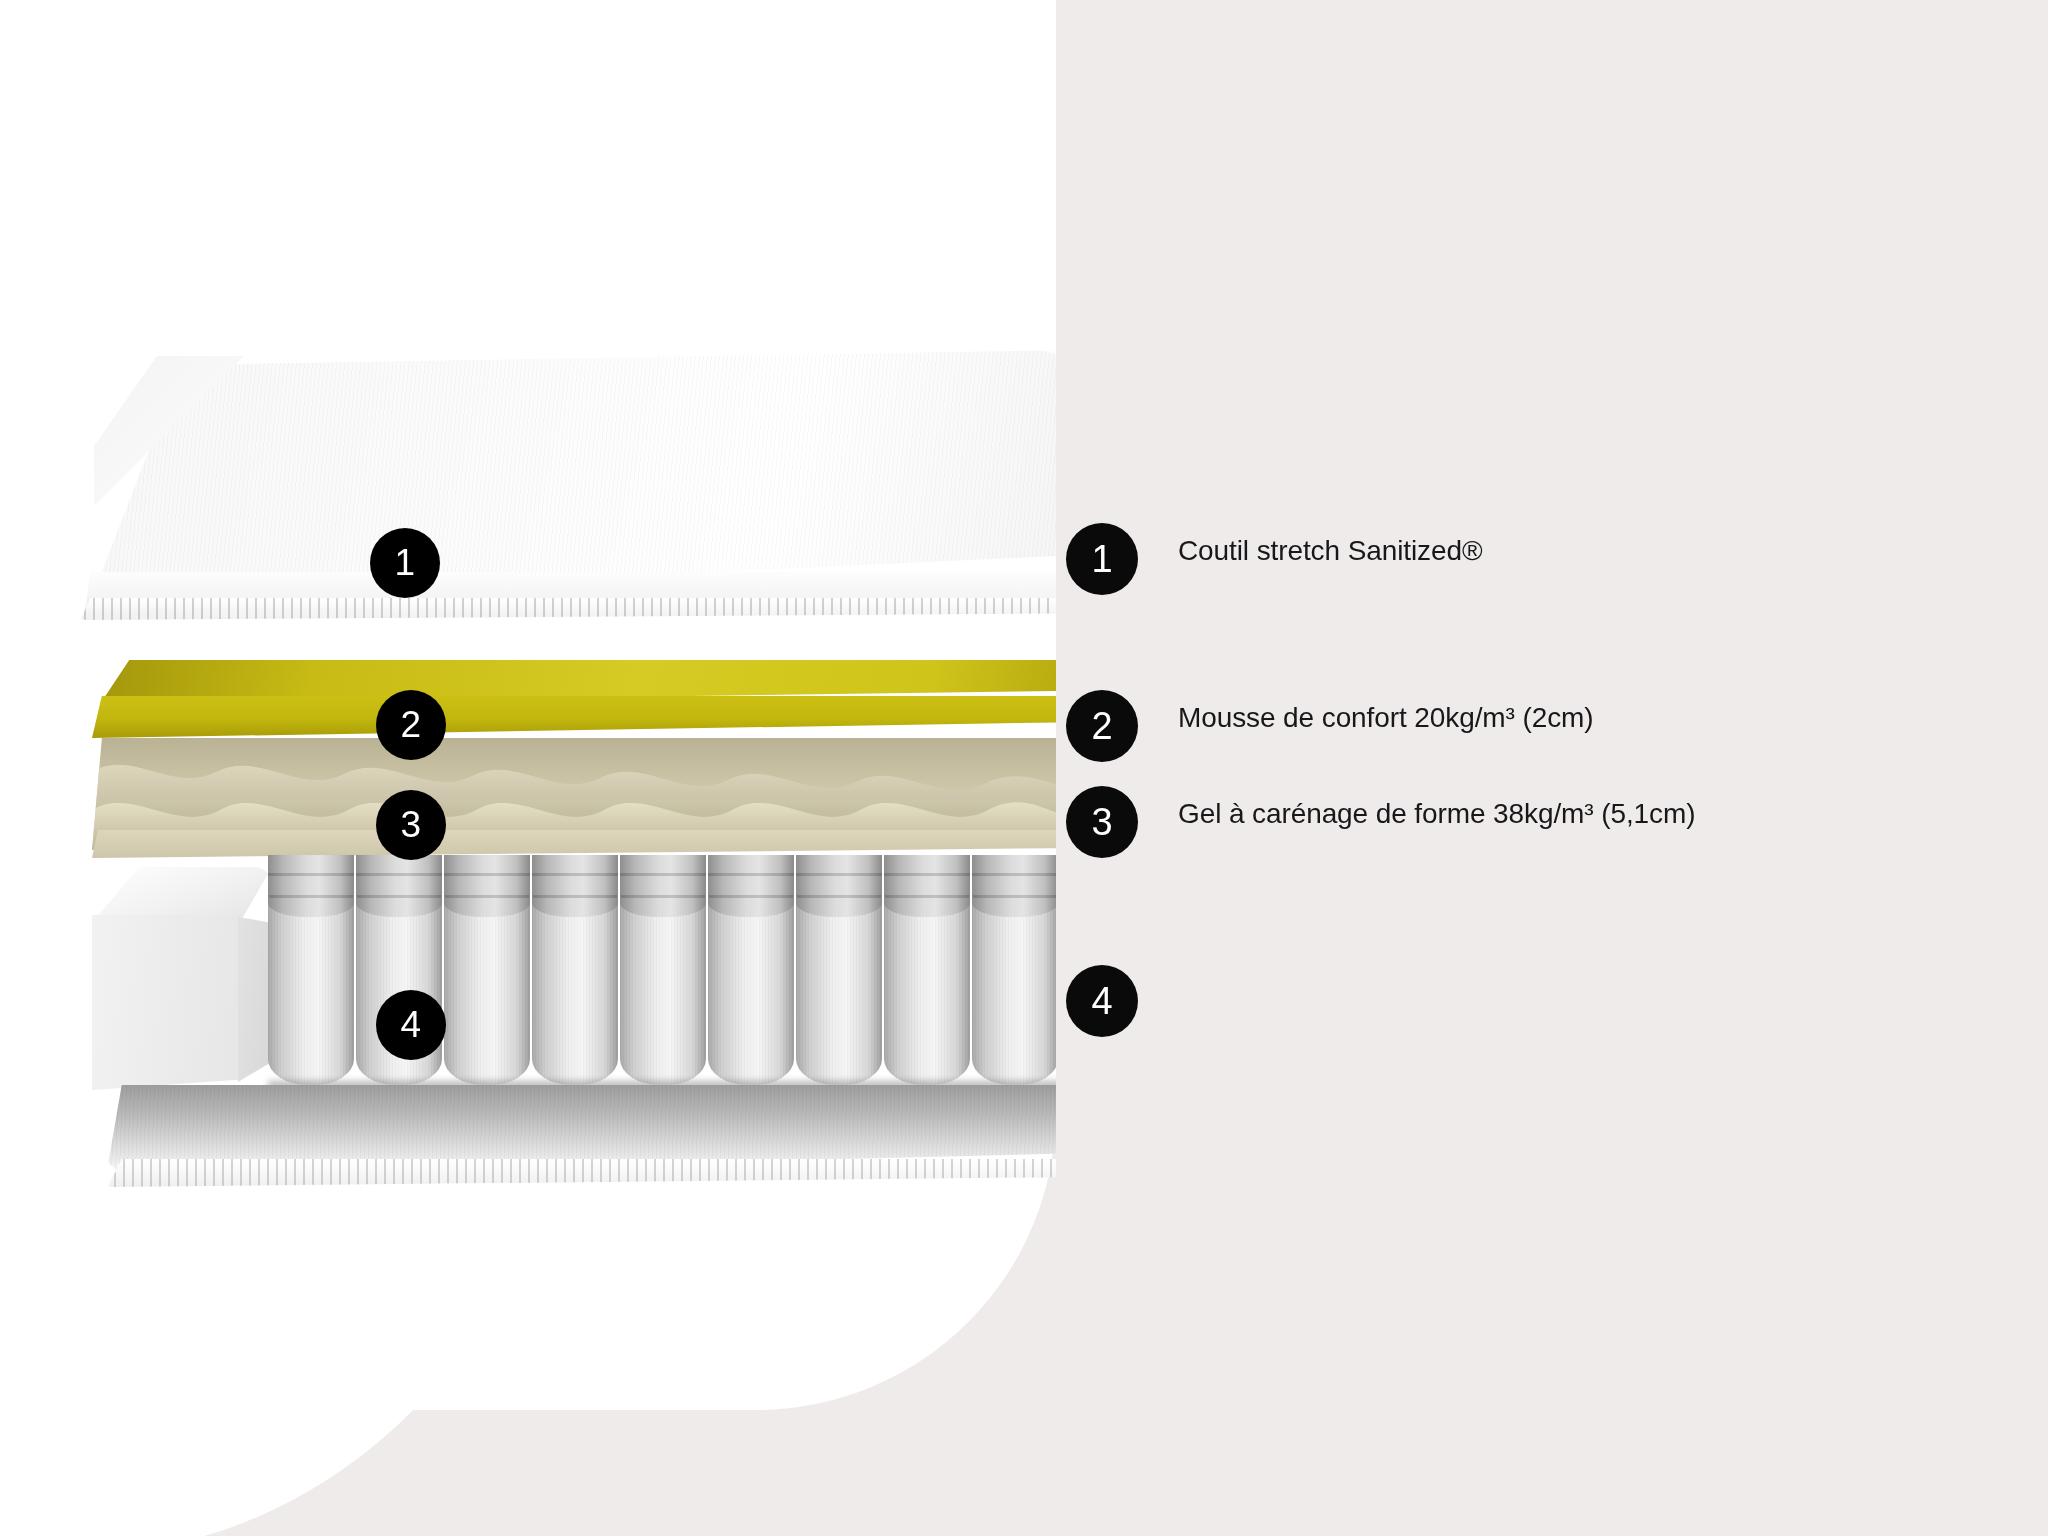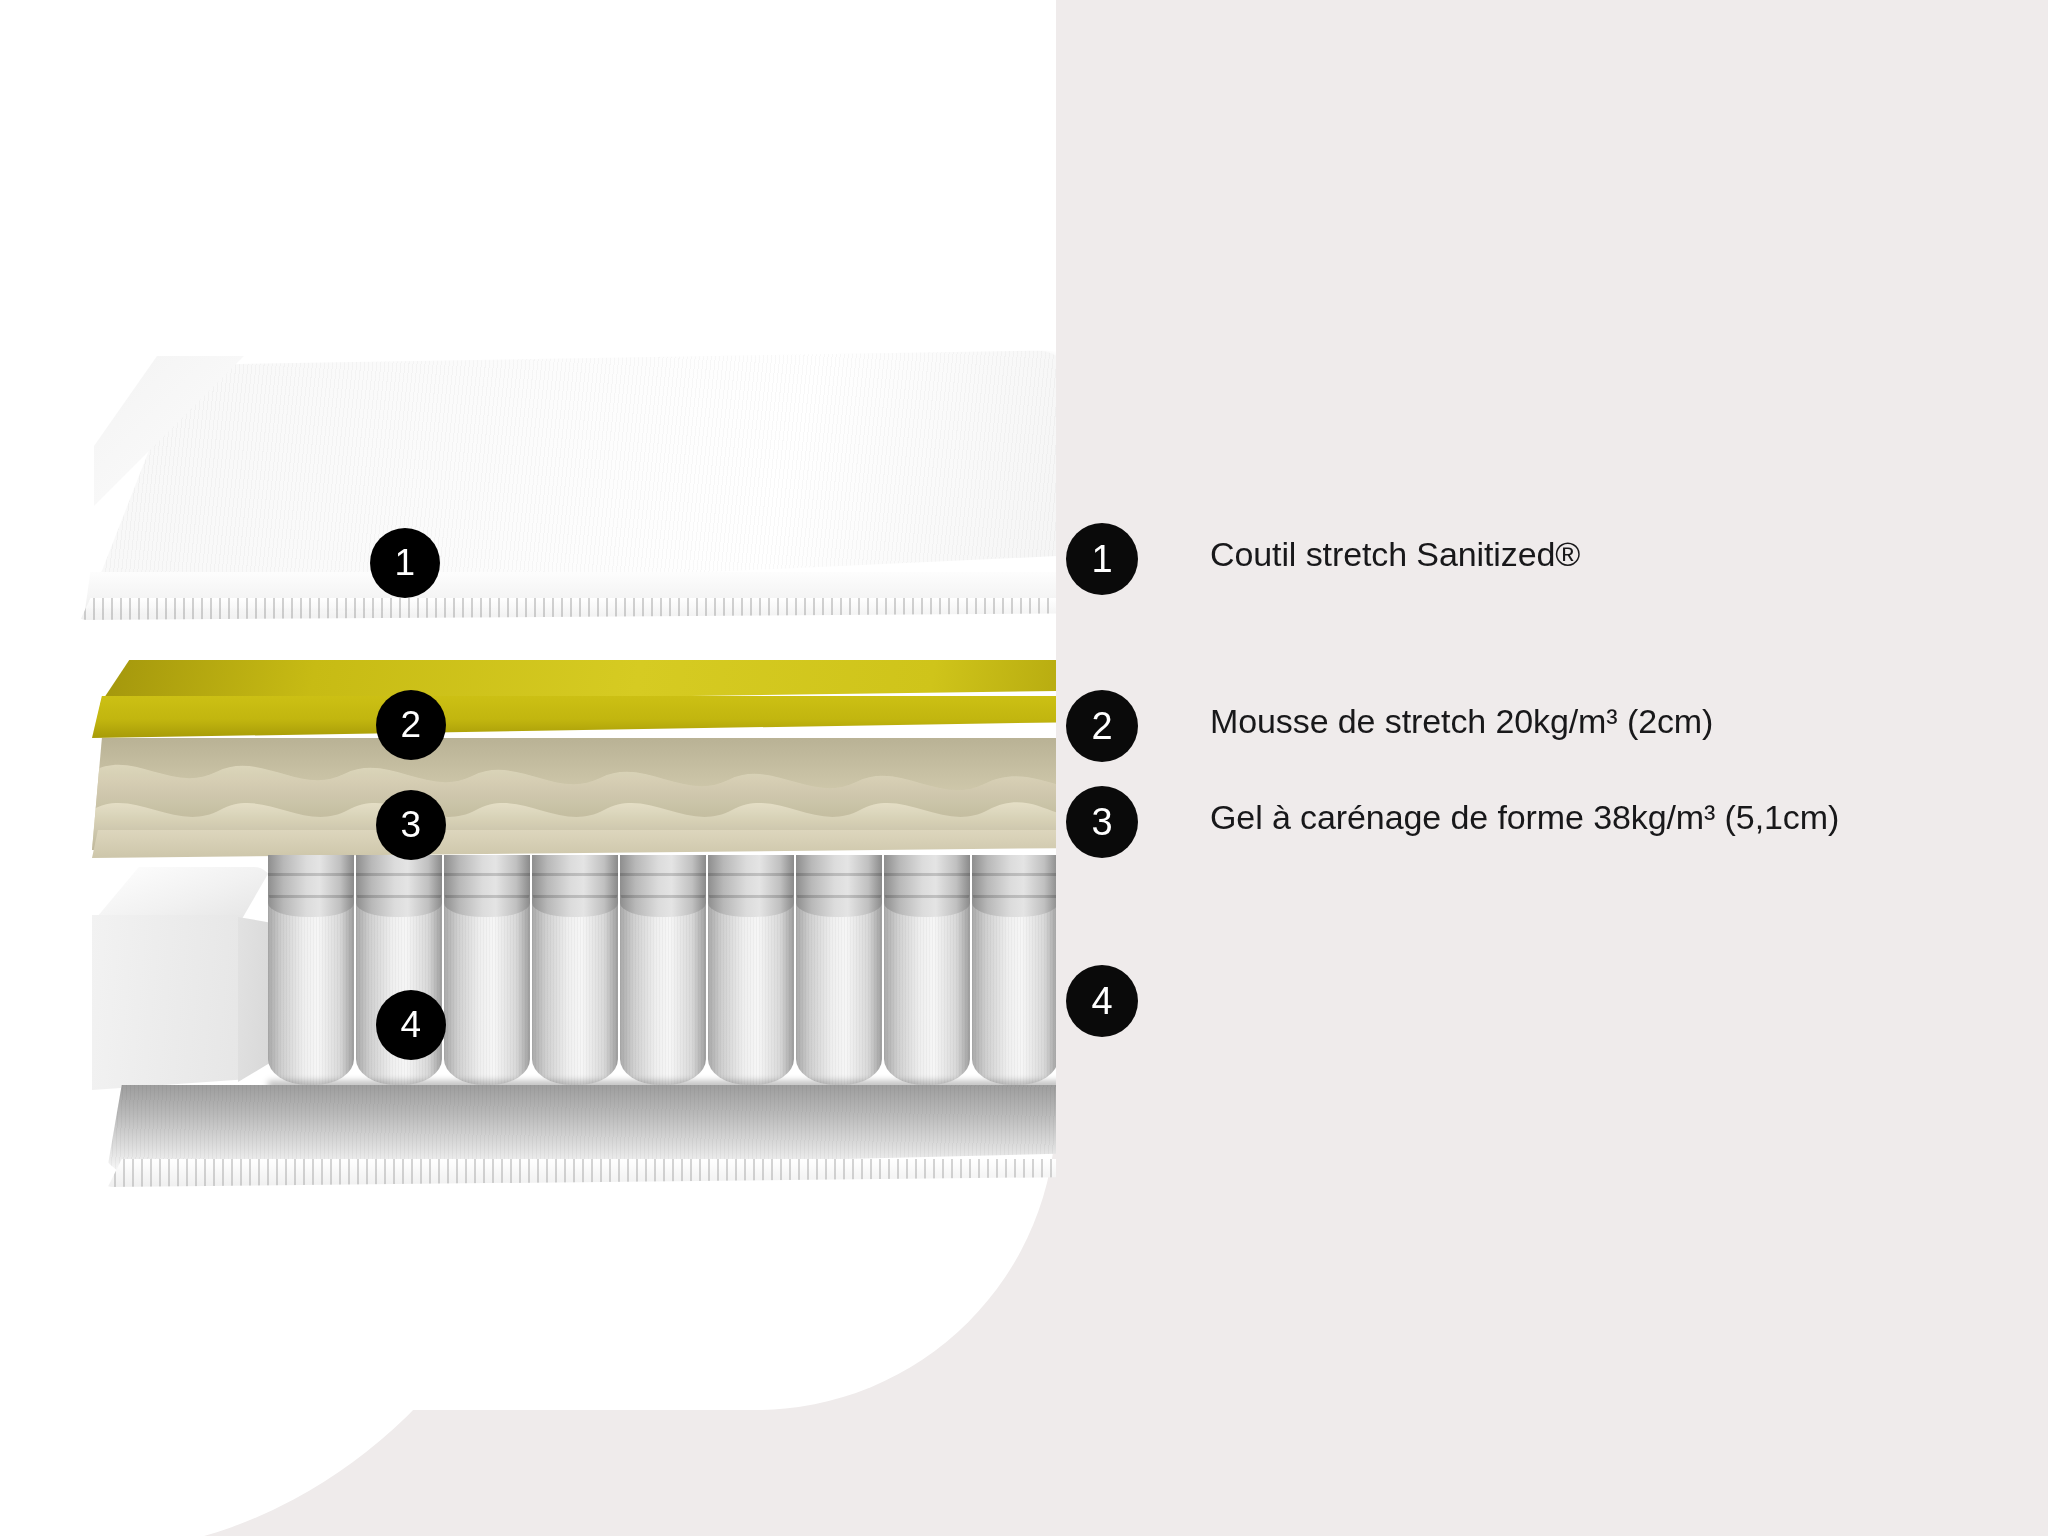--- a/index.html
+++ b/index.html
@@ -208,22 +208,22 @@
   
   #legend{position:absolute;left:1066px;top:0;width:980px;height:1536px;}
   .legend-row{position:absolute;display:flex;align-items:flex-start;}
   .legend-badge{
     width:72px;height:72px;border-radius:50%;
     background:#0a0a0a;color:#fff;
     display:flex;align-items:center;justify-content:center;
     font-size:38px;font-weight:500;flex:none;
   }
   .legend-text{
-    margin-left:72px;
-    font-size:34px;
+    margin-left:40px;
+    font-size:28px;
     line-height:1.28;
     color:#18181a;
     letter-spacing:-0.1px;
     padding-top:10px;
     white-space:pre-line;
   }
 </style>
 </head>
 <body>
 
@@ -303,21 +303,21 @@
 
   <div id="legend">
 
     <div class="legend-row" style="left:0px;top:523px;">
       <div class="legend-badge">1</div>
       <div class="legend-text">Coutil stretch Sanitized®</div>
     </div>
 
     <div class="legend-row" style="left:0px;top:690px;">
       <div class="legend-badge">2</div>
-      <div class="legend-text">Mousse de stretch 20kg/m³ (2cm)</div>
+      <div class="legend-text">Mousse de confort 20kg/m³ (2cm)</div>
     </div>
 
     <div class="legend-row" style="left:0px;top:786px;">
       <div class="legend-badge">3</div>
       <div class="legend-text">Gel à carénage de forme 38kg/m³ (5,1cm)</div>
     </div>
 
     <div class="legend-row" style="left:0px;top:965px;">
       <div class="legend-badge">4</div>
     </div>

